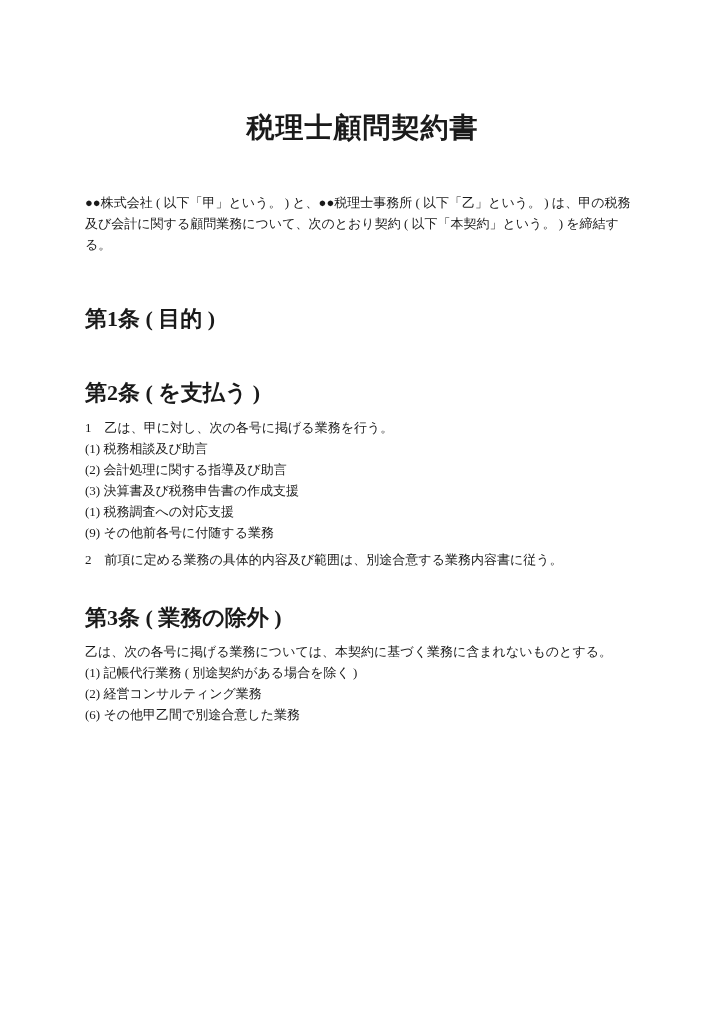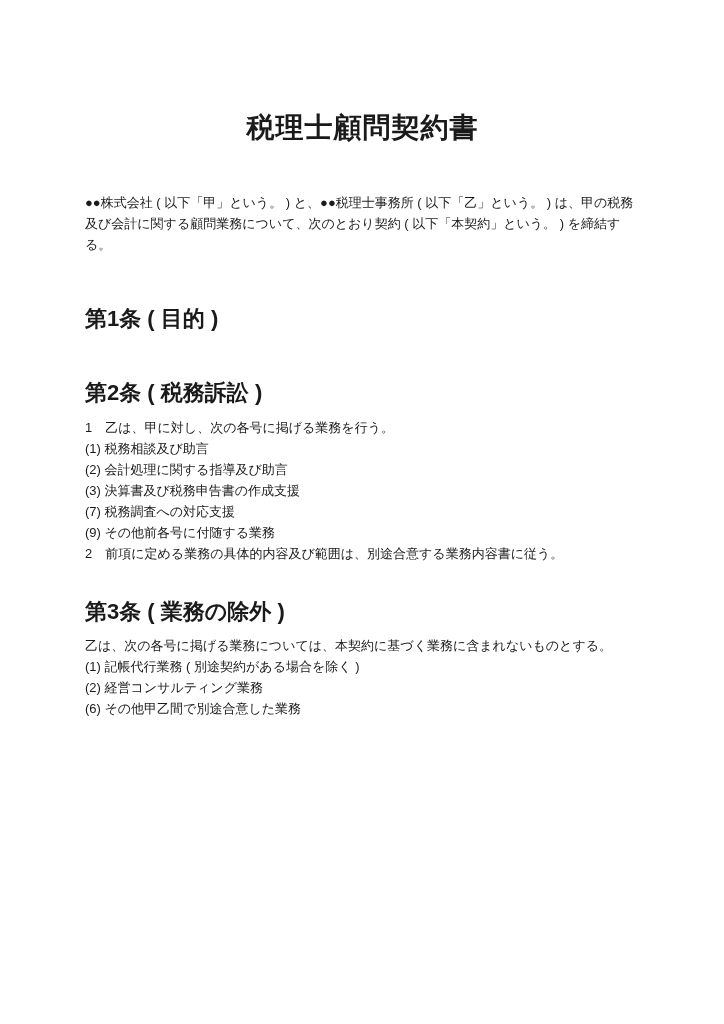--- a/index.html
+++ b/index.html
@@ -6,21 +6,21 @@
     margin: 0;
     padding: 0;
     background: #ffffff;
   }
   .page {
     position: relative;
     width: 724px;
     height: 804px;
     background: #ffffff;
     color: #1a1a1a;
-    font-family: Liberation Sans, sans-serif;
+    font-family: Liberation Serif, serif;
     overflow: hidden;
     box-sizing: border-box;
   }
   .content {
     padding: 0 84px 0 85px;
   }
   .doc-title {
     margin: 0;
     padding-top: 110px;
     font-size: 28px;
@@ -50,21 +50,21 @@
   .article-body {
     margin-top: 8px;
   }
   .a2 .article-body { margin-top: 9px; }
   .a4 .article-body { margin-top: 9px; }
   .doc-line {
     font-size: 13px;
     line-height: 21px;
   }
   .para-break {
-    margin-top: 0;
+    margin-top: 6px;
   }
   .doc-paragraph {
     margin: 0;
     font-size: 13px;
     line-height: 21px;
   }
 </style>
 </head>
 <body>
 
@@ -73,27 +73,27 @@
 
     <h1 class="doc-title">税理士顧問契約書</h1>
 
     <p class="preamble">●●株式会社 ( 以下「甲」という。 ) と、●●税理士事務所 ( 以下「乙」という。 ) は、甲の税務及び会計に関する顧問業務について、次のとおり契約 ( 以下「本契約」という。 ) を締結する。</p>
 
     <section class="article a1">
       <h2 class="article-heading">第1条 ( 目的 )</h2>
     </section>
 
     <section class="article a2">
-      <h2 class="article-heading">第2条 ( 税務訴訟 )</h2>
+      <h2 class="article-heading">第2条 ( を支払う )</h2>
       <div class="article-body">
         <div class="doc-line">1　乙は、甲に対し、次の各号に掲げる業務を行う。</div>
         <div class="doc-line">(1) 税務相談及び助言</div>
         <div class="doc-line">(2) 会計処理に関する指導及び助言</div>
         <div class="doc-line">(3) 決算書及び税務申告書の作成支援</div>
-        <div class="doc-line">(7) 税務調査への対応支援</div>
+        <div class="doc-line">(1) 税務調査への対応支援</div>
         <div class="doc-line">(9) その他前各号に付随する業務</div>
         <div class="doc-line para-break">2　前項に定める業務の具体的内容及び範囲は、別途合意する業務内容書に従う。</div>
       </div>
     </section>
 
     <section class="article a3">
       <h2 class="article-heading">第3条 ( 業務の除外 )</h2>
       <div class="article-body">
         <div class="doc-line">乙は、次の各号に掲げる業務については、本契約に基づく業務に含まれないものとする。</div>
         <div class="doc-line">(1) 記帳代行業務 ( 別途契約がある場合を除く )</div>

